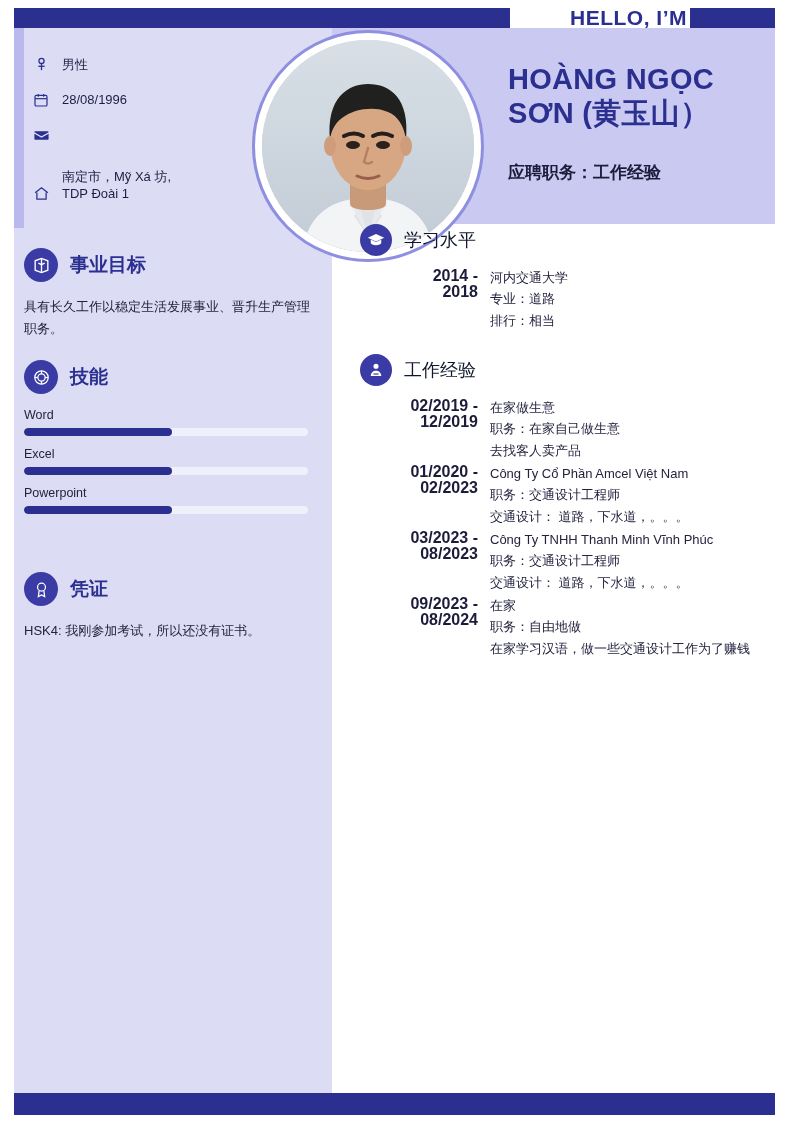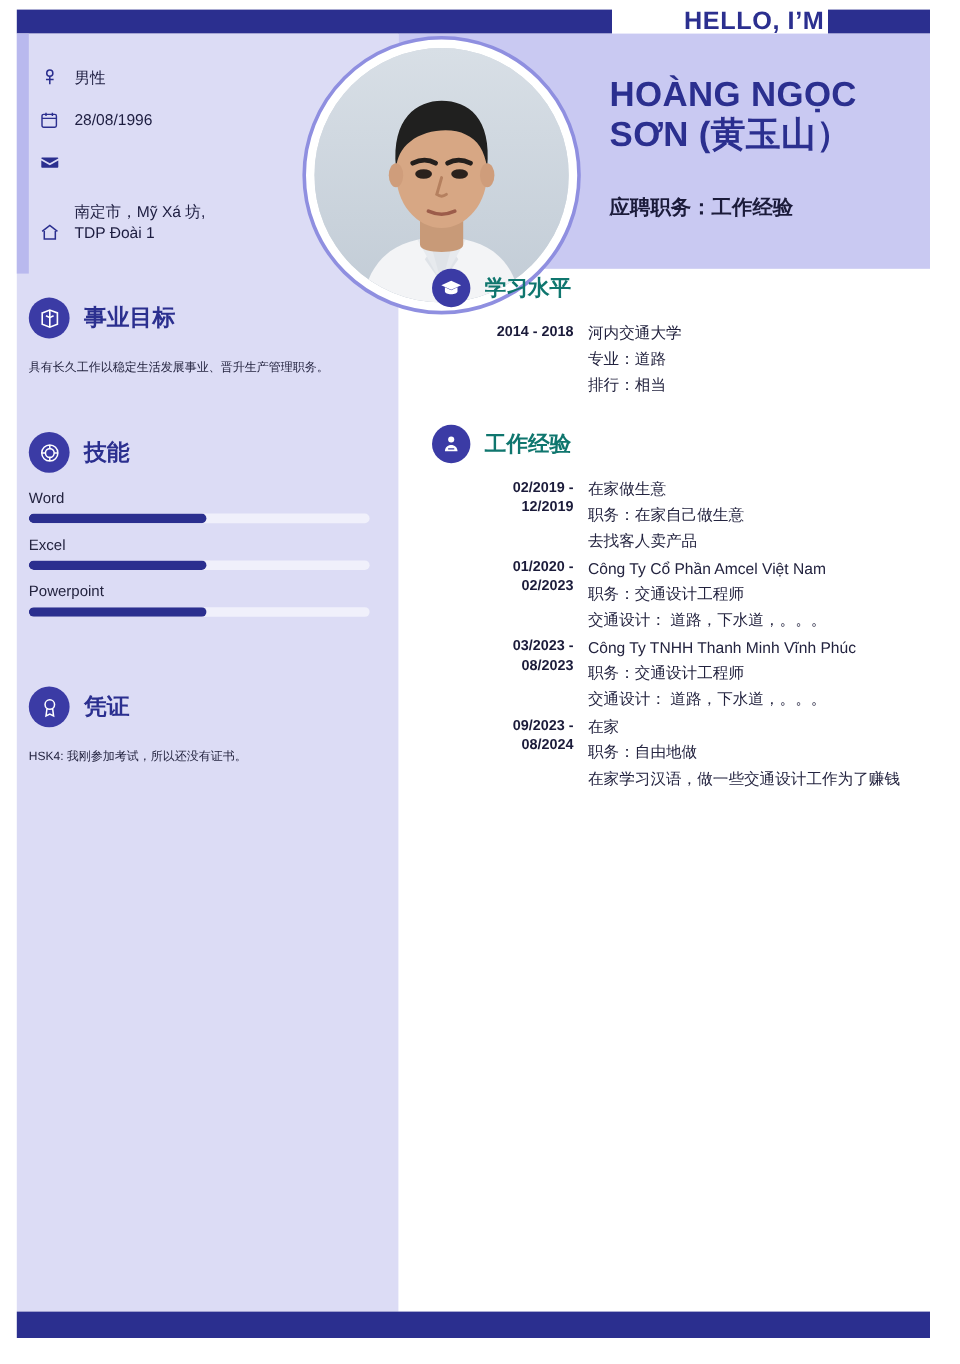--- a/index.html
+++ b/index.html
@@ -115,21 +115,21 @@
     justify-content: center;
     margin-right: 12px;
     flex: 0 0 34px;
   }
   .sec-title {
     font-size: 19px;
     font-weight: bold;
     color: #2b2f8f;
   }
   .sec-body {
-    font-size: 10px;
+    font-size: 13px;
     color: #23233f;
     line-height: 22px;
   }
 
   
   .skill { margin-bottom: 11px; }
   .skill-label {
     font-size: 12.5px;
     color: #23233f;
     margin-bottom: 6px;
@@ -213,34 +213,34 @@
     background: #3b3ba5;
     color: #fff;
     display: flex;
     align-items: center;
     justify-content: center;
     margin-right: 12px;
     flex: 0 0 32px;
   }
   .r-title {
     font-size: 18px;
-    font-weight: bold;
-    color: #0f766e;
+    font-weight: normal;
+    color: #0f172a;
   }
 
   .entry {
     display: flex;
     margin-left: 78px;
     margin-bottom: 2px;
   }
   .entry-date {
     flex: 0 0 68px;
     text-align: right;
     padding-right: 12px;
-    font-size: 12px;
+    font-size: 16px;
     font-weight: bold;
     color: #1b1b3a;
     line-height: 16px;
   }
   .entry-body {
     font-size: 13px;
     color: #23233f;
     line-height: 22px;
   }
   .entry-body .lead { line-height: 20px; }

